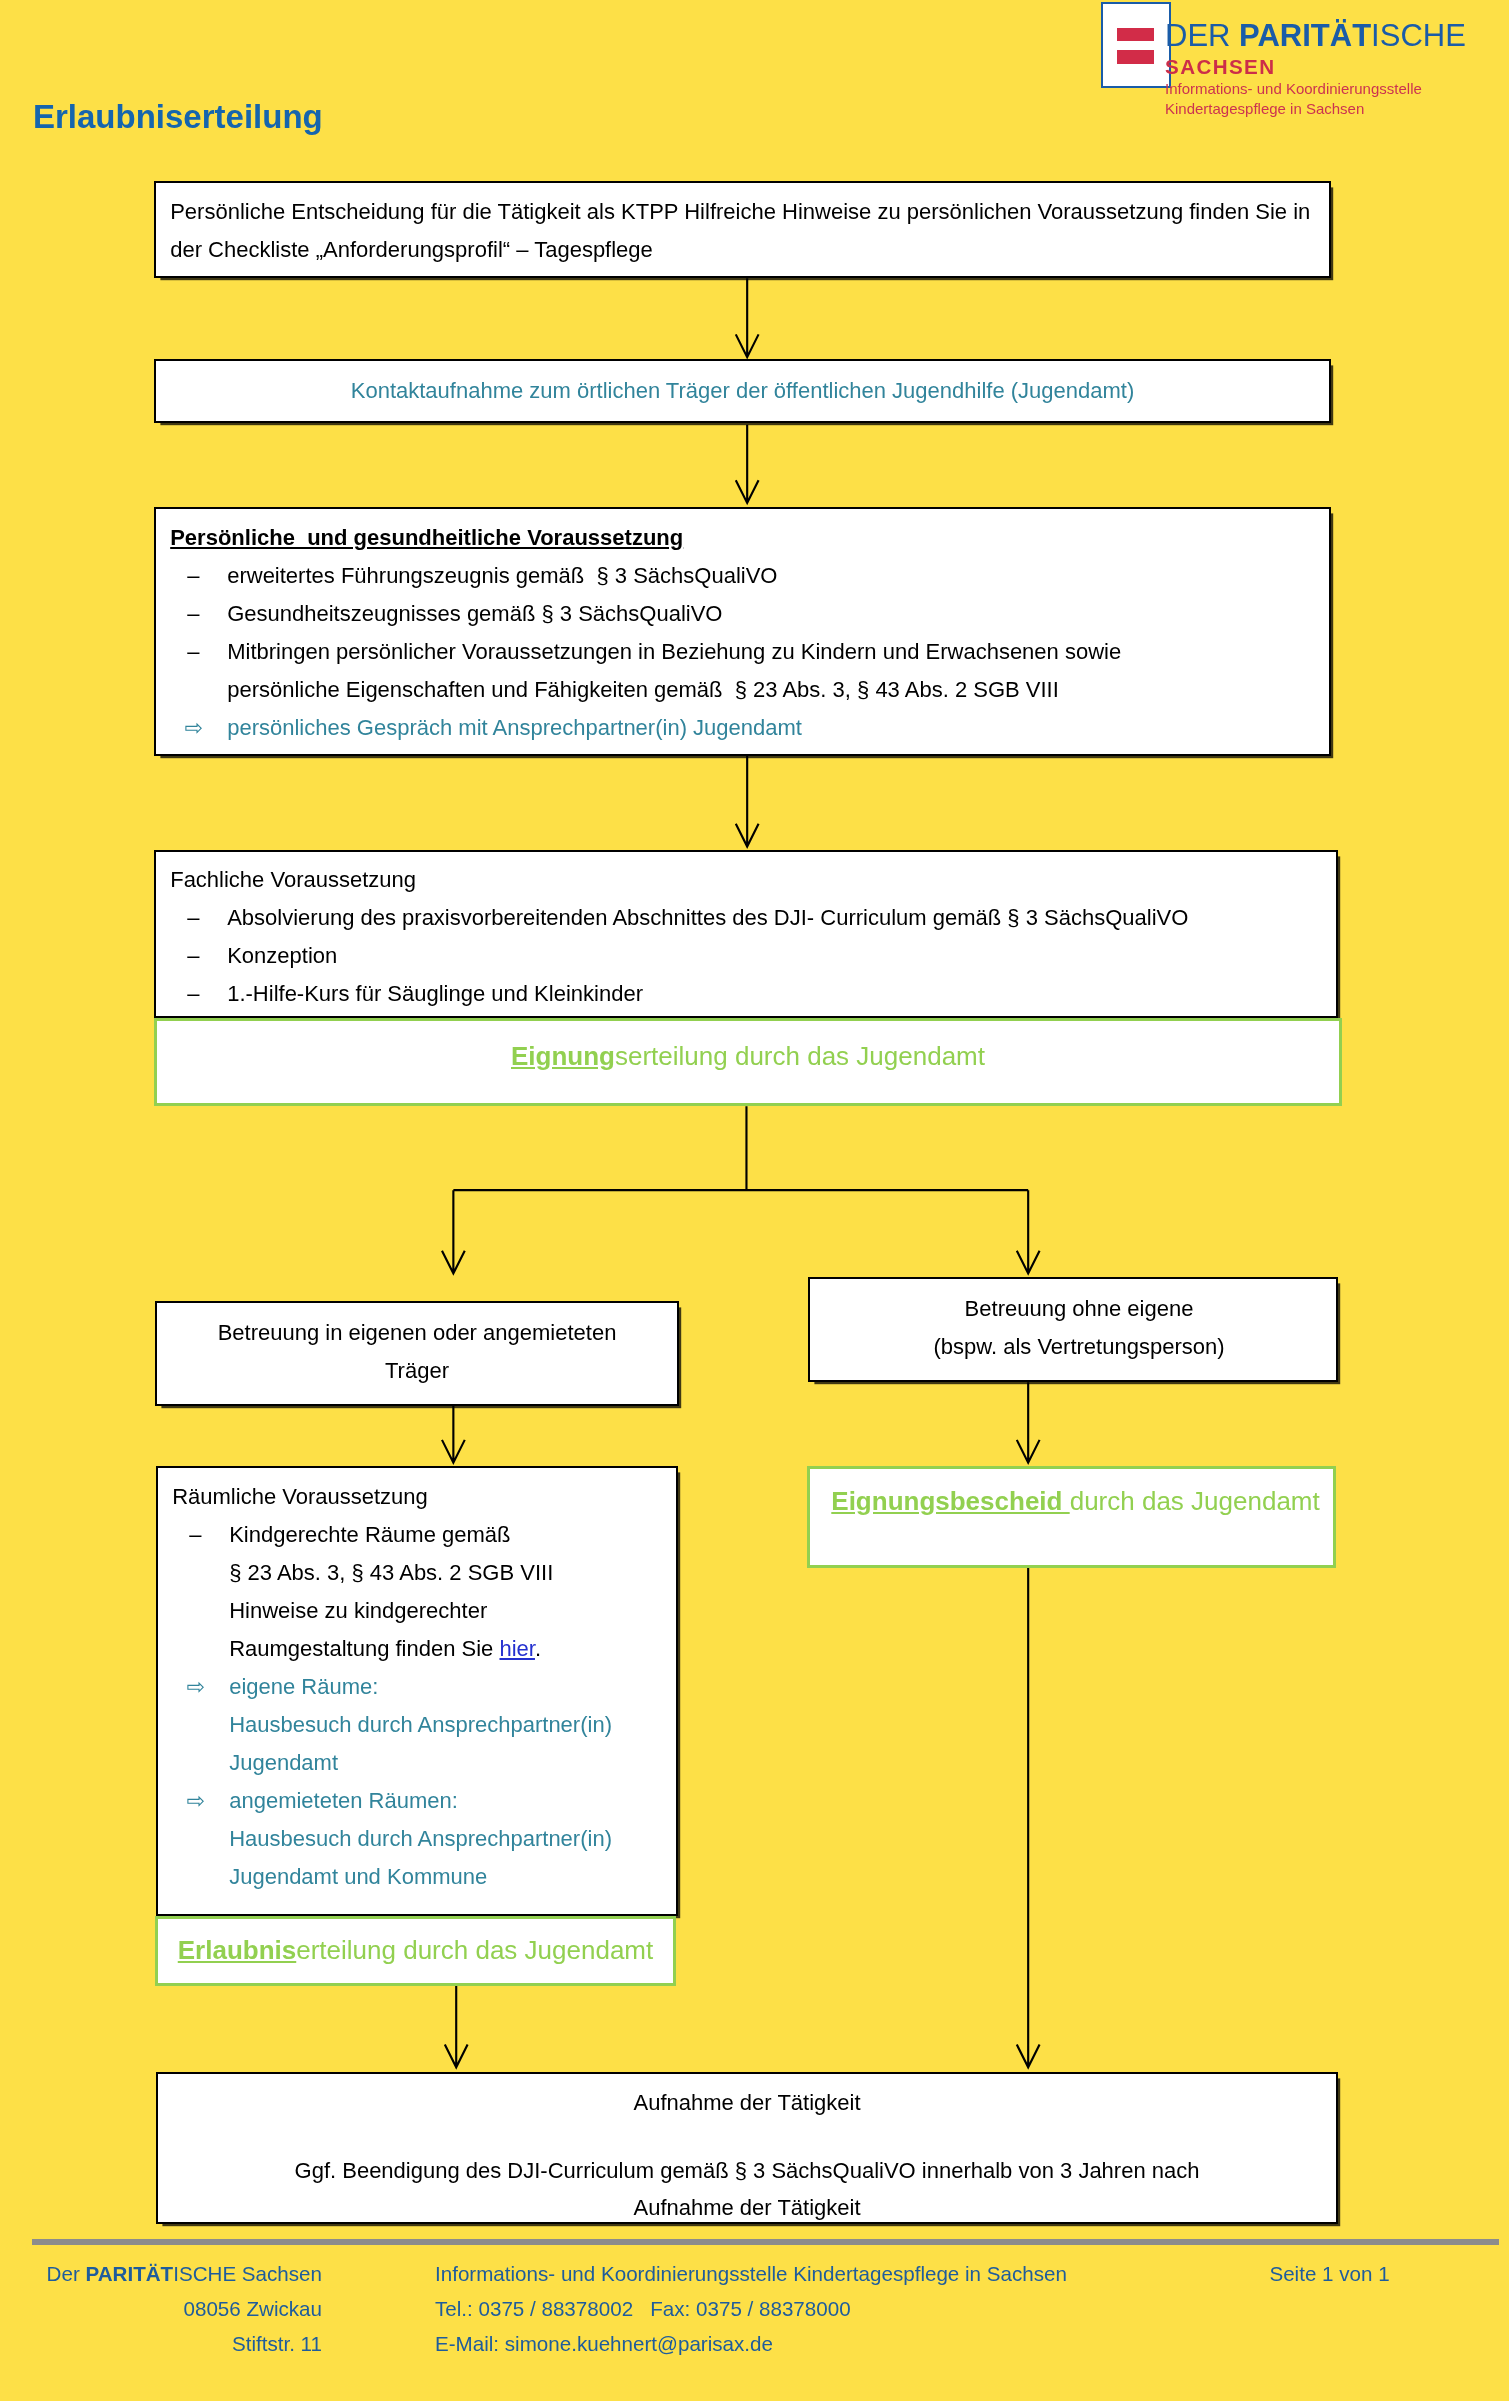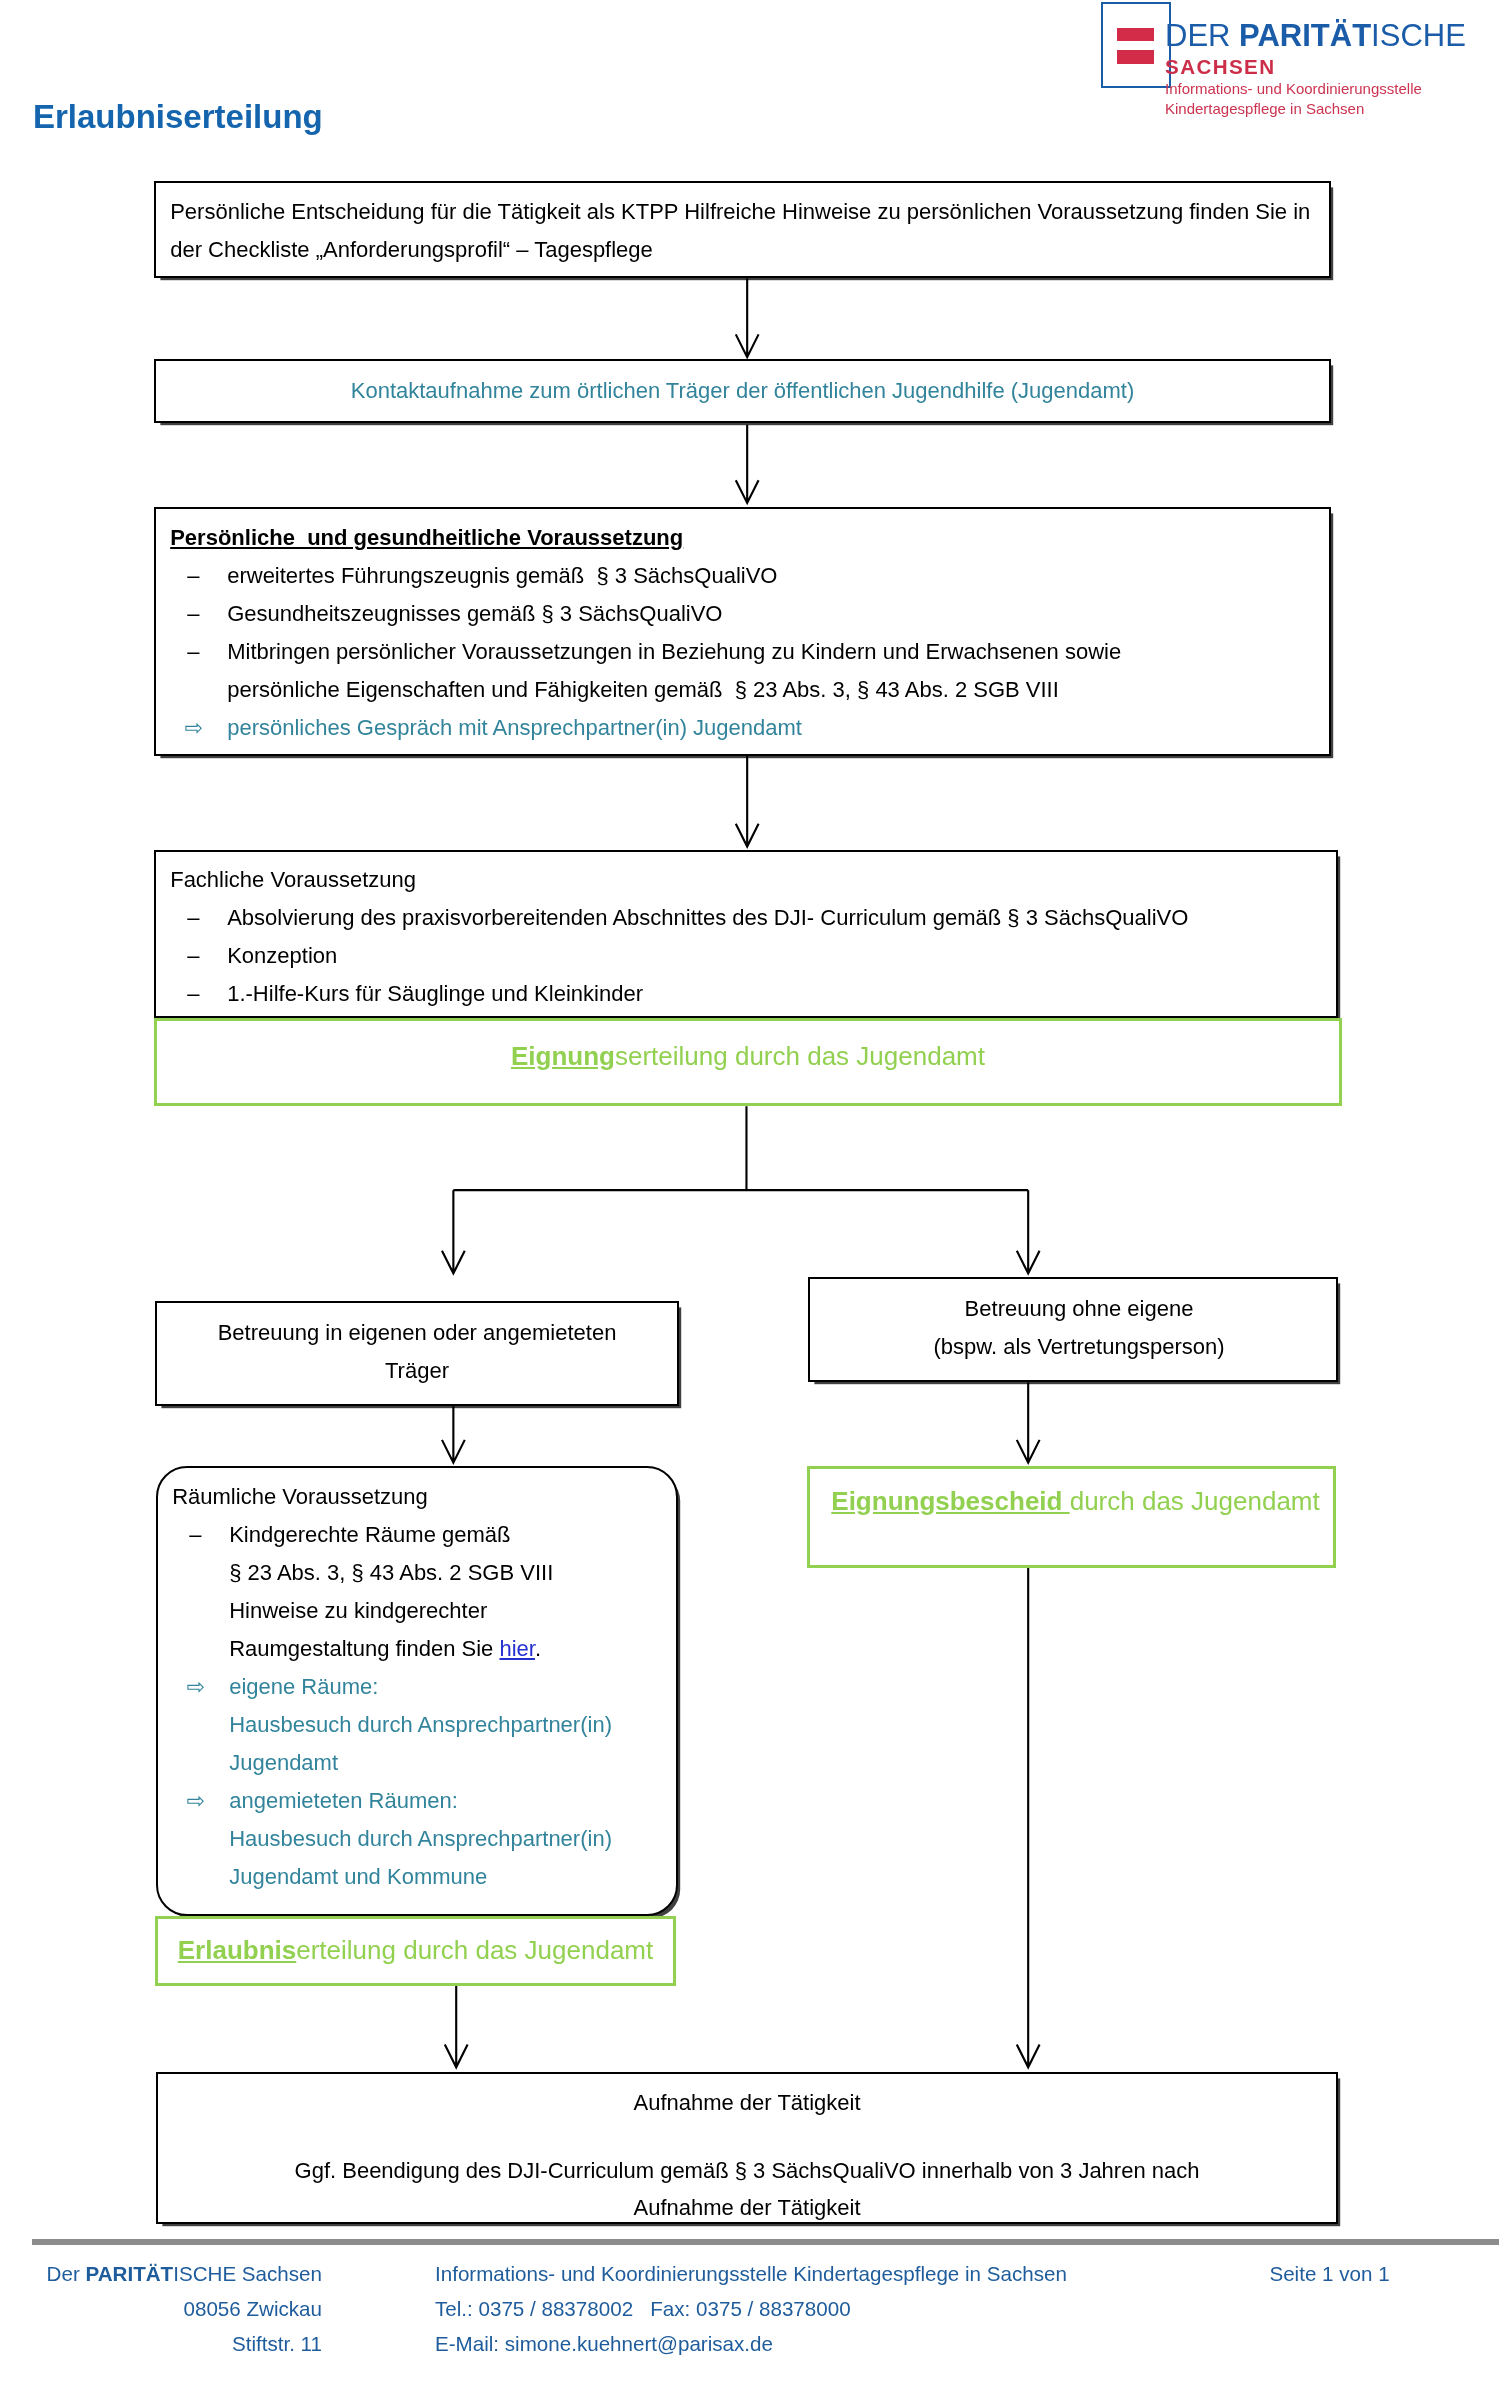--- a/index.html
+++ b/index.html
@@ -1,17 +1,17 @@
 <!DOCTYPE html>
 <html style="font-size:11.4px"><head>
 <meta charset="utf-8">
 <style>
   html,body{margin:0;padding:0;background:#e8e8e8;}
   .page{
-    position:relative; width:1510px; height:2401px; background:#ffffff;
+    position:relative; width:1510px; height:2401px; background:#fde047;
     font-family:"Liberation Sans", sans-serif; color:#000; overflow:hidden;
   }
   .page *{box-sizing:border-box;}
   .abs{position:absolute;}
 
   
   .logo{position:absolute; left:1101px; top:2.1px; width:398px; height:149px;}
   .logo-square{position:absolute; left:0; top:0; width:70px; height:86px; border:2.8px solid #1A5CA8; background:#fff;}
   .logo-bar{position:absolute; left:14.2px; width:37px; height:13.5px; background:#D22C48;}
   .logo-bar.b1{top:23.5px;} .logo-bar.b2{top:46px;}
@@ -39,21 +39,21 @@
   .bullet .glyph{position:absolute; left:14.2px; top:0; font-family:"DejaVu Sans", sans-serif;}
   .hang{padding-left:57px;}
 
   #box1{left:154px; top:181px; width:1177px; height:97px; padding:10px 14.2px 0 14.2px;}
   #box2{left:154px; top:359px; width:1177px; height:64px; display:flex; align-items:center; justify-content:center; text-align:center;}
   #box3{left:154px; top:507px; width:1177px; height:249px; padding:10px 7.1px 0 14.2px;}
   #box4{left:154px; top:850px; width:1184px; height:168px; padding:8.5px 7.1px 0 14.2px;}
   #gEignung{left:154px; top:1018px; width:1188px; height:88px; text-align:center; padding-top:15.7px;}
   #boxL{left:155px; top:1277px; width:524px; height:105px; text-align:center; padding-top:11.4px;margin-top:24px;}
   #boxR{left:808px; top:1277px; width:530px; height:105px; text-align:center; padding-top:11.4px;padding-left:12px;}
-  #boxRaum{left:156px; top:1466px; width:522px; height:450px; padding:10px 4.3px 0 14.2px;border-radius:31px;}
+  #boxRaum{left:156px; top:1466px; width:522px; height:450px; padding:10px 4.3px 0 14.2px;}
   #gErlaubnis{left:155px; top:1916px; width:521px; height:70px; text-align:center; padding-top:12px;}
   #gBescheid{left:807px; top:1466px; width:529px; height:102px; padding:12.8px 0 0 21.3px;}
   #boxFinal{left:156px; top:2072px; width:1182px; height:152px; text-align:center; padding-top:10px; line-height:37px;}
   .final-gap{height:31px;}
 
   a.doclink{color:#2430CF; text-decoration:underline; cursor:pointer;}
 
   
   .footer-rule{position:absolute; left:32px; top:2239px; width:1467px; height:6.4px; background:#8c8c8c;}
   .footer{color:#1E5C9C; font-size:20.6px; line-height:35px;}

